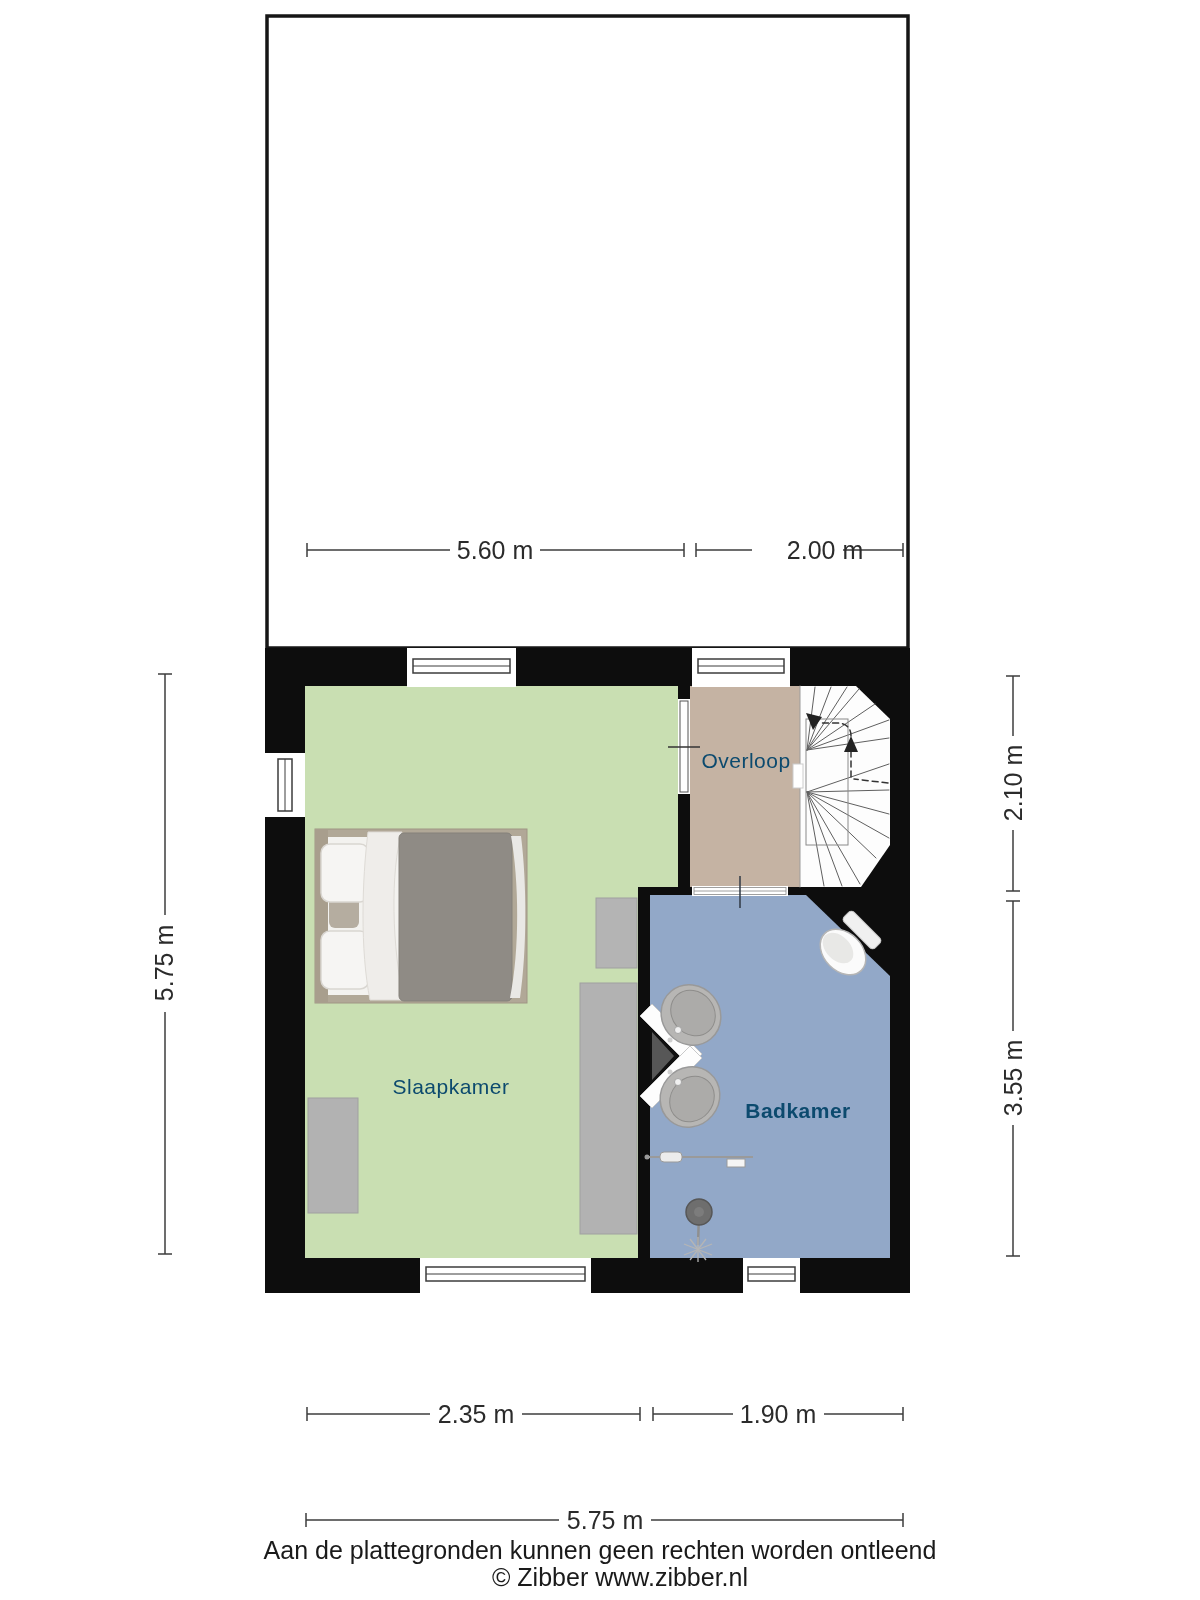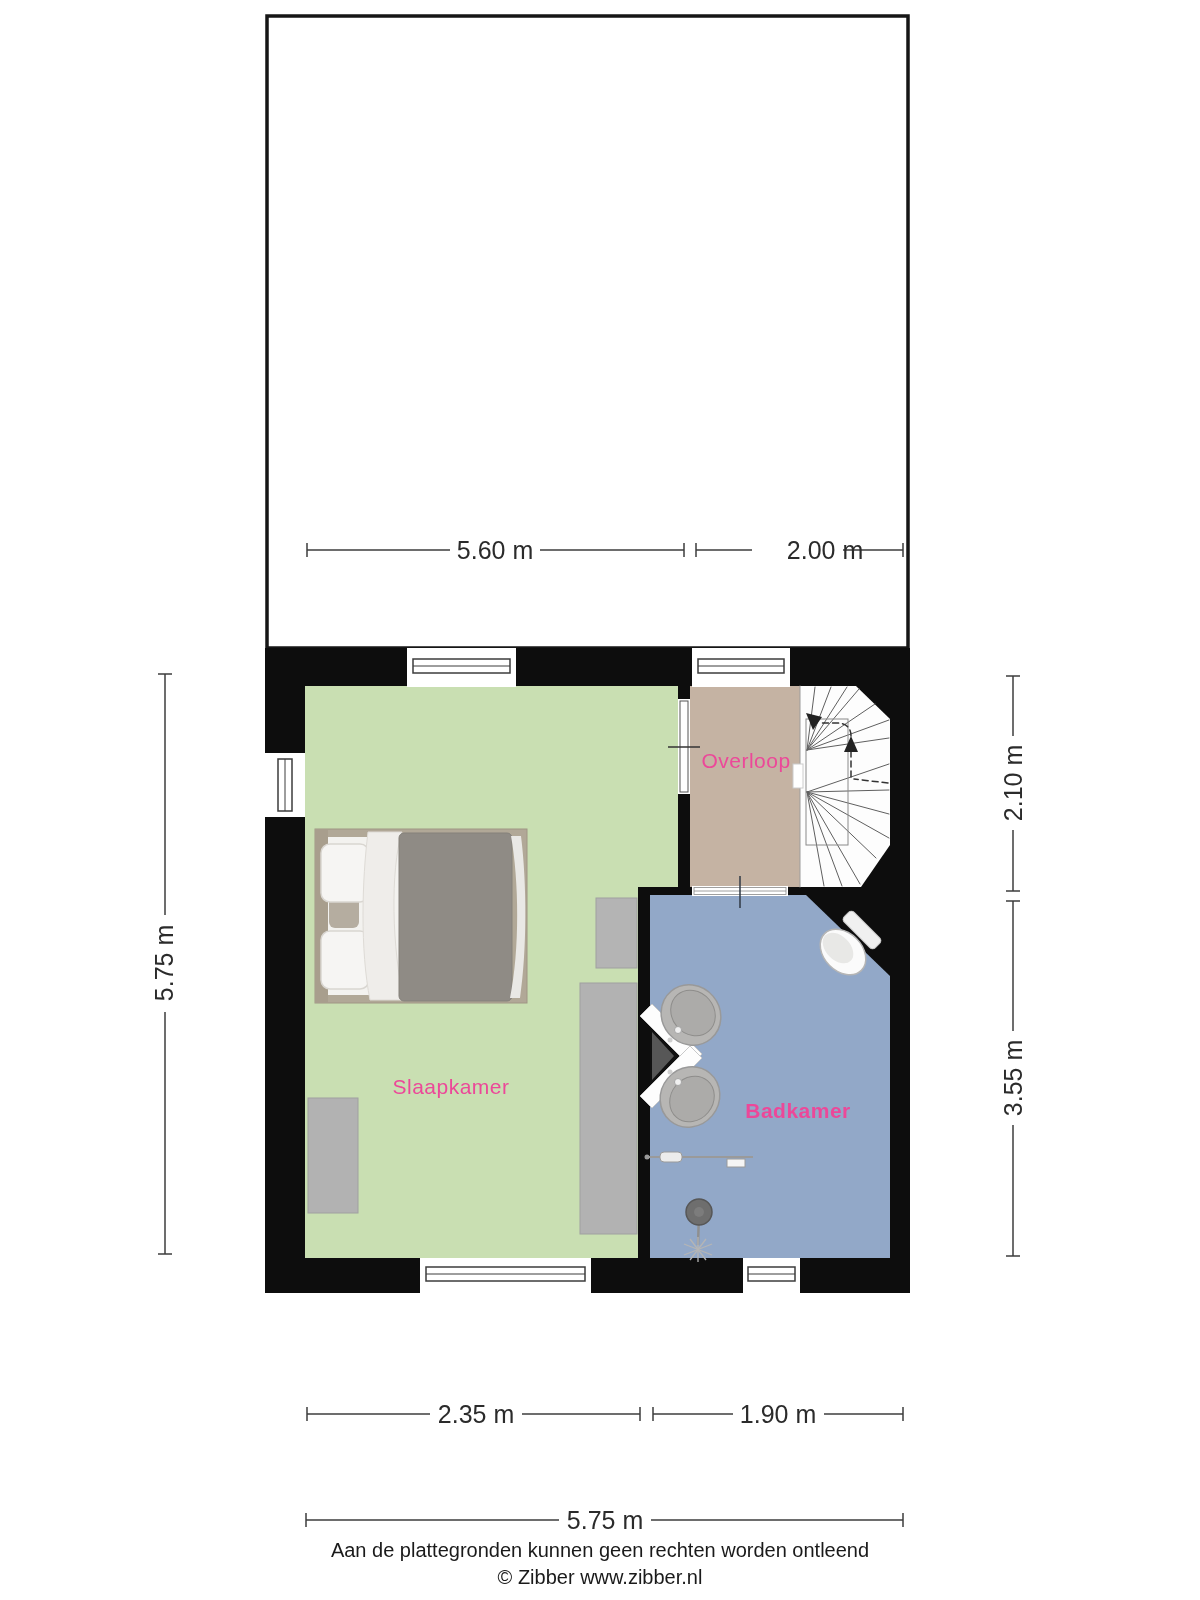--- a/index.html
+++ b/index.html
@@ -8,27 +8,27 @@
     width:1200px;height:1600px;
     background:#ffffff;
     font-family:"Liberation Sans", sans-serif;
     overflow:hidden;
   }
   .canvas svg{position:absolute;left:0;top:0;}
   .lbl{
     position:absolute;
     transform:translate(-50%,-50%);
     white-space:nowrap;
-    color:#ec4899;
+    color:#0c4a6e;
     pointer-events:none;
   }
   .room-lbl{font-size:21px;letter-spacing:0.5px;}
   .dim-lbl{font-size:25px;color:#2b2b2b;}
   .dim-lbl.vert{transform:translate(-50%,-50%) rotate(-90deg);}
-  .footer-lbl{font-size:20px;color:#1a1a1a;}
+  .footer-lbl{font-size:25px;color:#1a1a1a;}
 </style>
 </head>
 <body>
 
 <div class="canvas">
 
 <svg width="1200" height="1600" viewBox="0 0 1200 1600">
 
   <g>
     <rect x="267" y="16" width="641" height="632" fill="#ffffff" stroke="#161616" stroke-width="3.5"></rect>
@@ -240,15 +240,15 @@
 
 <div class="lbl dim-lbl vert" style="left:164px;top:963px;">5.75 m</div>
 <div class="lbl dim-lbl vert" style="left:1013px;top:783px;">2.10 m</div>
 <div class="lbl dim-lbl vert" style="left:1013px;top:1078px;">3.55 m</div>
 
 <div class="lbl dim-lbl" style="left:476px;top:1414px;">2.35 m</div>
 <div class="lbl dim-lbl" style="left:778px;top:1414px;">1.90 m</div>
 <div class="lbl dim-lbl" style="left:605px;top:1520px;">5.75 m</div>
 
 <div class="lbl footer-lbl" style="left:600px;top:1550px;">Aan de plattegronden kunnen geen rechten worden ontleend</div>
-<div class="lbl footer-lbl" style="left:600px;top:1577px;">© Zibber www.zibber.nl</div>
+<div class="lbl footer-lbl" style="left:620px;top:1577px;">© Zibber www.zibber.nl</div>
 
 </div>
 
 </body></html>

